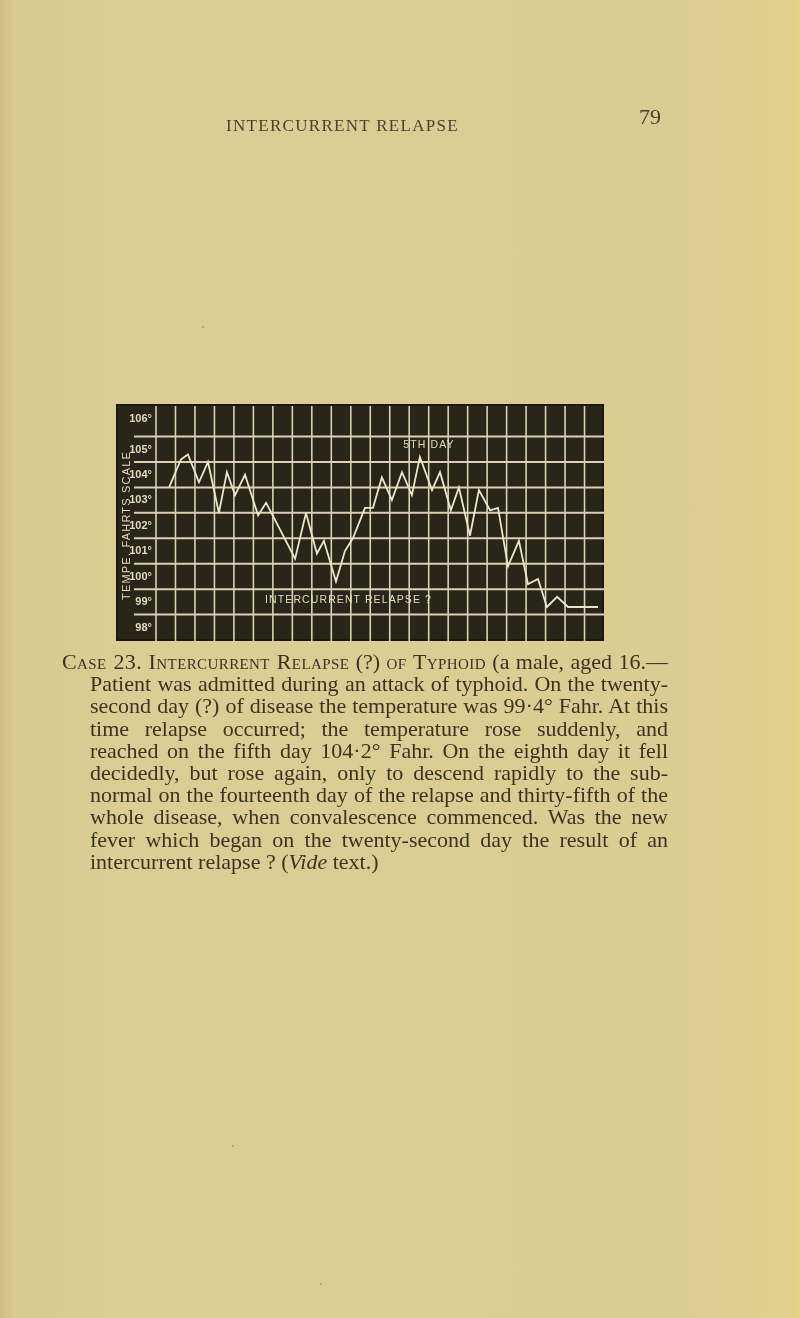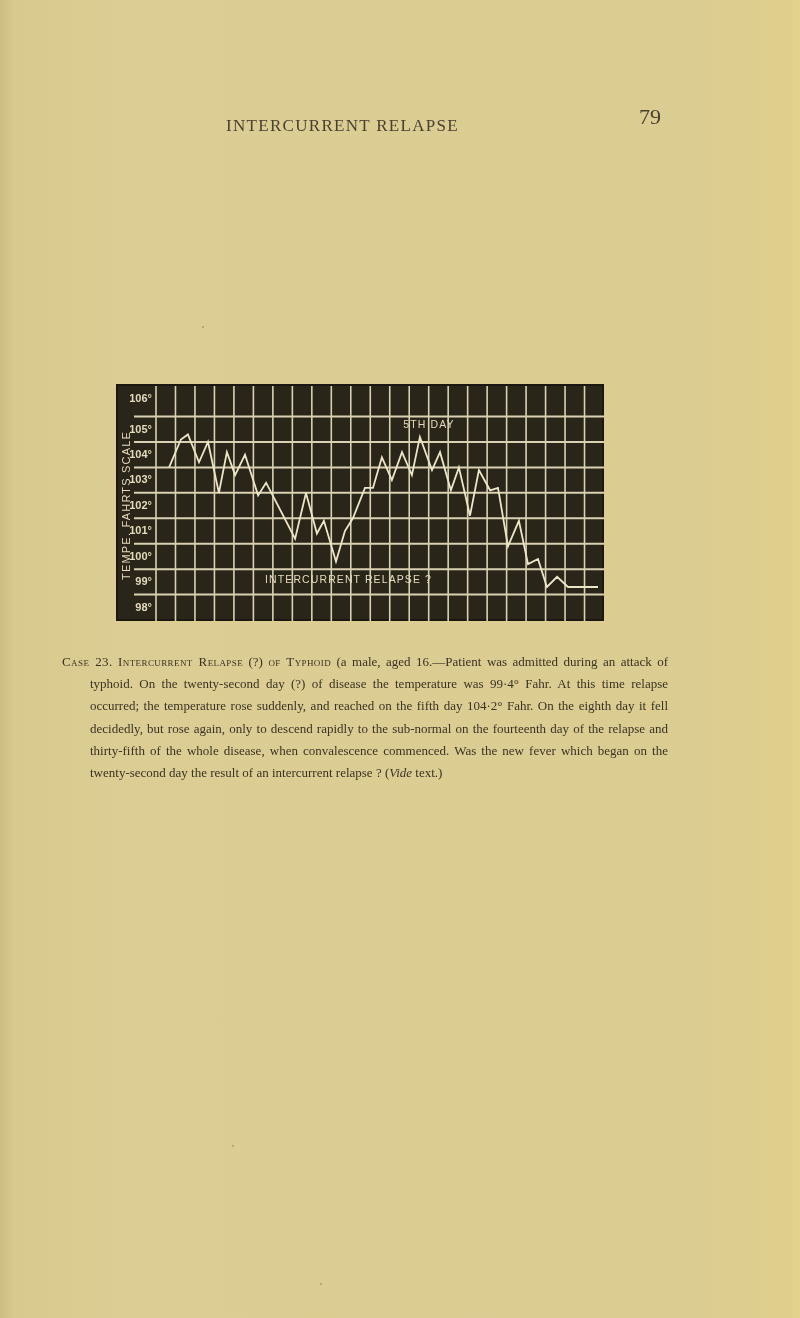--- a/index.html
+++ b/index.html
@@ -12,27 +12,27 @@
   }
   .running-head {
     position: absolute; top: 116px; left: 226px;
     font-size: 17px; letter-spacing: 1.3px; color: #4a4030;
   }
   .page-number {
     position: absolute; top: 104px; left: 639px;
     font-size: 22px; color: #4a4030;
   }
   .chart {
-    position: absolute; left: 116px; top: 384px; width: 488px; height: 237px;
+    position: absolute; left: 116px; top: 404px; width: 488px; height: 237px;
     background: #2a2519; border: 2px solid #1c180f; box-sizing: border-box; padding-left: 14px;
   }
   .chart svg { position: absolute; left: -2px; top: -2px; }
   .caption {
     position: absolute; left: 62px; top: 651px; width: 606px;
-    font-size: 13px; line-height: 22.2px; color: #3a3322;
+    font-size: 22px; line-height: 22.2px; color: #3a3322;
   }
   .caption p { margin: 0; text-align: justify; padding-left: 28px; text-indent: -28px; }
   .sc { font-variant: small-caps; letter-spacing: 0.4px; }
   .vide { font-style: italic; }
   .speck { position: absolute; width: 2px; height: 2px; border-radius: 1px; background: #8a7c55; opacity: .6; }
 </style>
 </head>
 <body>
 
 <div class="running-head">INTERCURRENT RELAPSE</div>

